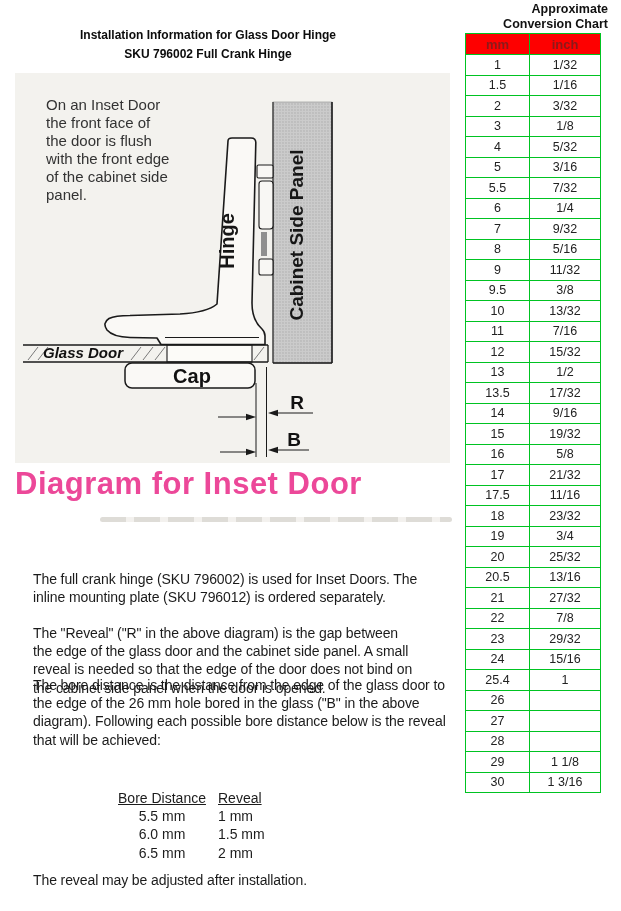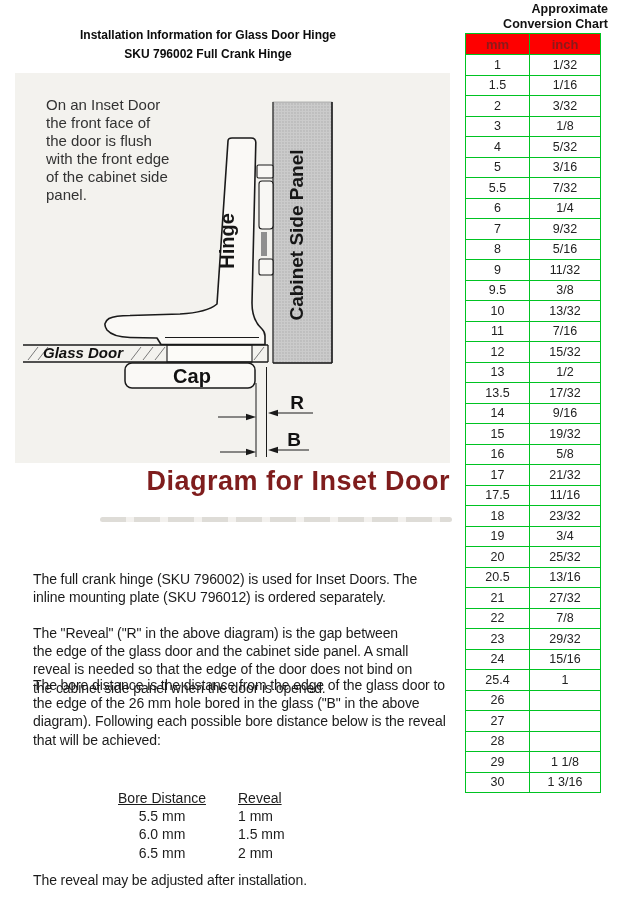--- a/index.html
+++ b/index.html
@@ -41,39 +41,39 @@
   .diagram-box {
     left:15px; top:73px; width:435px; height:390px;
     background:#f3f2ee;
   }
   .diagram-note {
     left:31px; top:23px; width:190px;
     font-size:15px; line-height:18px; color:#333;
   }
   .diagram-svg { position:absolute; left:0; top:0; }
   .diagram-caption {
-    left:15px; top:466px; width:435px; text-align:right;
-    font-weight:bold; font-size:27px; letter-spacing:0.5px; color:#7f1d1d;
+    left:15px; top:466px; width:435px; text-align:left;
+    font-weight:bold; font-size:31px; letter-spacing:0.5px; color:#ec4899;
   }
   .smudge {
     left:100px; top:517px; width:352px; height:5px; border-radius:3px;
     background:repeating-linear-gradient(90deg,#d9d6d1 0 26px,#f1efec 26px 34px);
     filter:blur(0.6px); opacity:.85;
   }
 
   
   .para { left:33px; width:452px; font-size:14px; line-height:18.2px; letter-spacing:-0.1px; color:#1b1b1b; }
   .p1 { top:570px; } .p2 { top:624px; } .p3 { top:676px; }
   .footer-line { top:871px; }
 
   
   .bore-table { left:114px; top:789px; font-size:14px; line-height:18.2px; }
   .bore-row { display:flex; }
   .bore-col1 { width:96px; text-align:center; }
-  .bore-col2 { margin-left:28px; width:90px; text-align:left; }
+  .bore-col2 { margin-left:8px; width:90px; text-align:left; }
   .bore-head .bore-col1, .bore-head .bore-col2 { text-decoration:underline; }
 </style>
 </head>
 <body>
 
 <div class="abs pre doc-title">Installation Information for Glass Door Hinge
 SKU 796002 Full Crank Hinge</div>
 
 <div class="abs pre chart-title">Approximate
 Conversion Chart</div>

